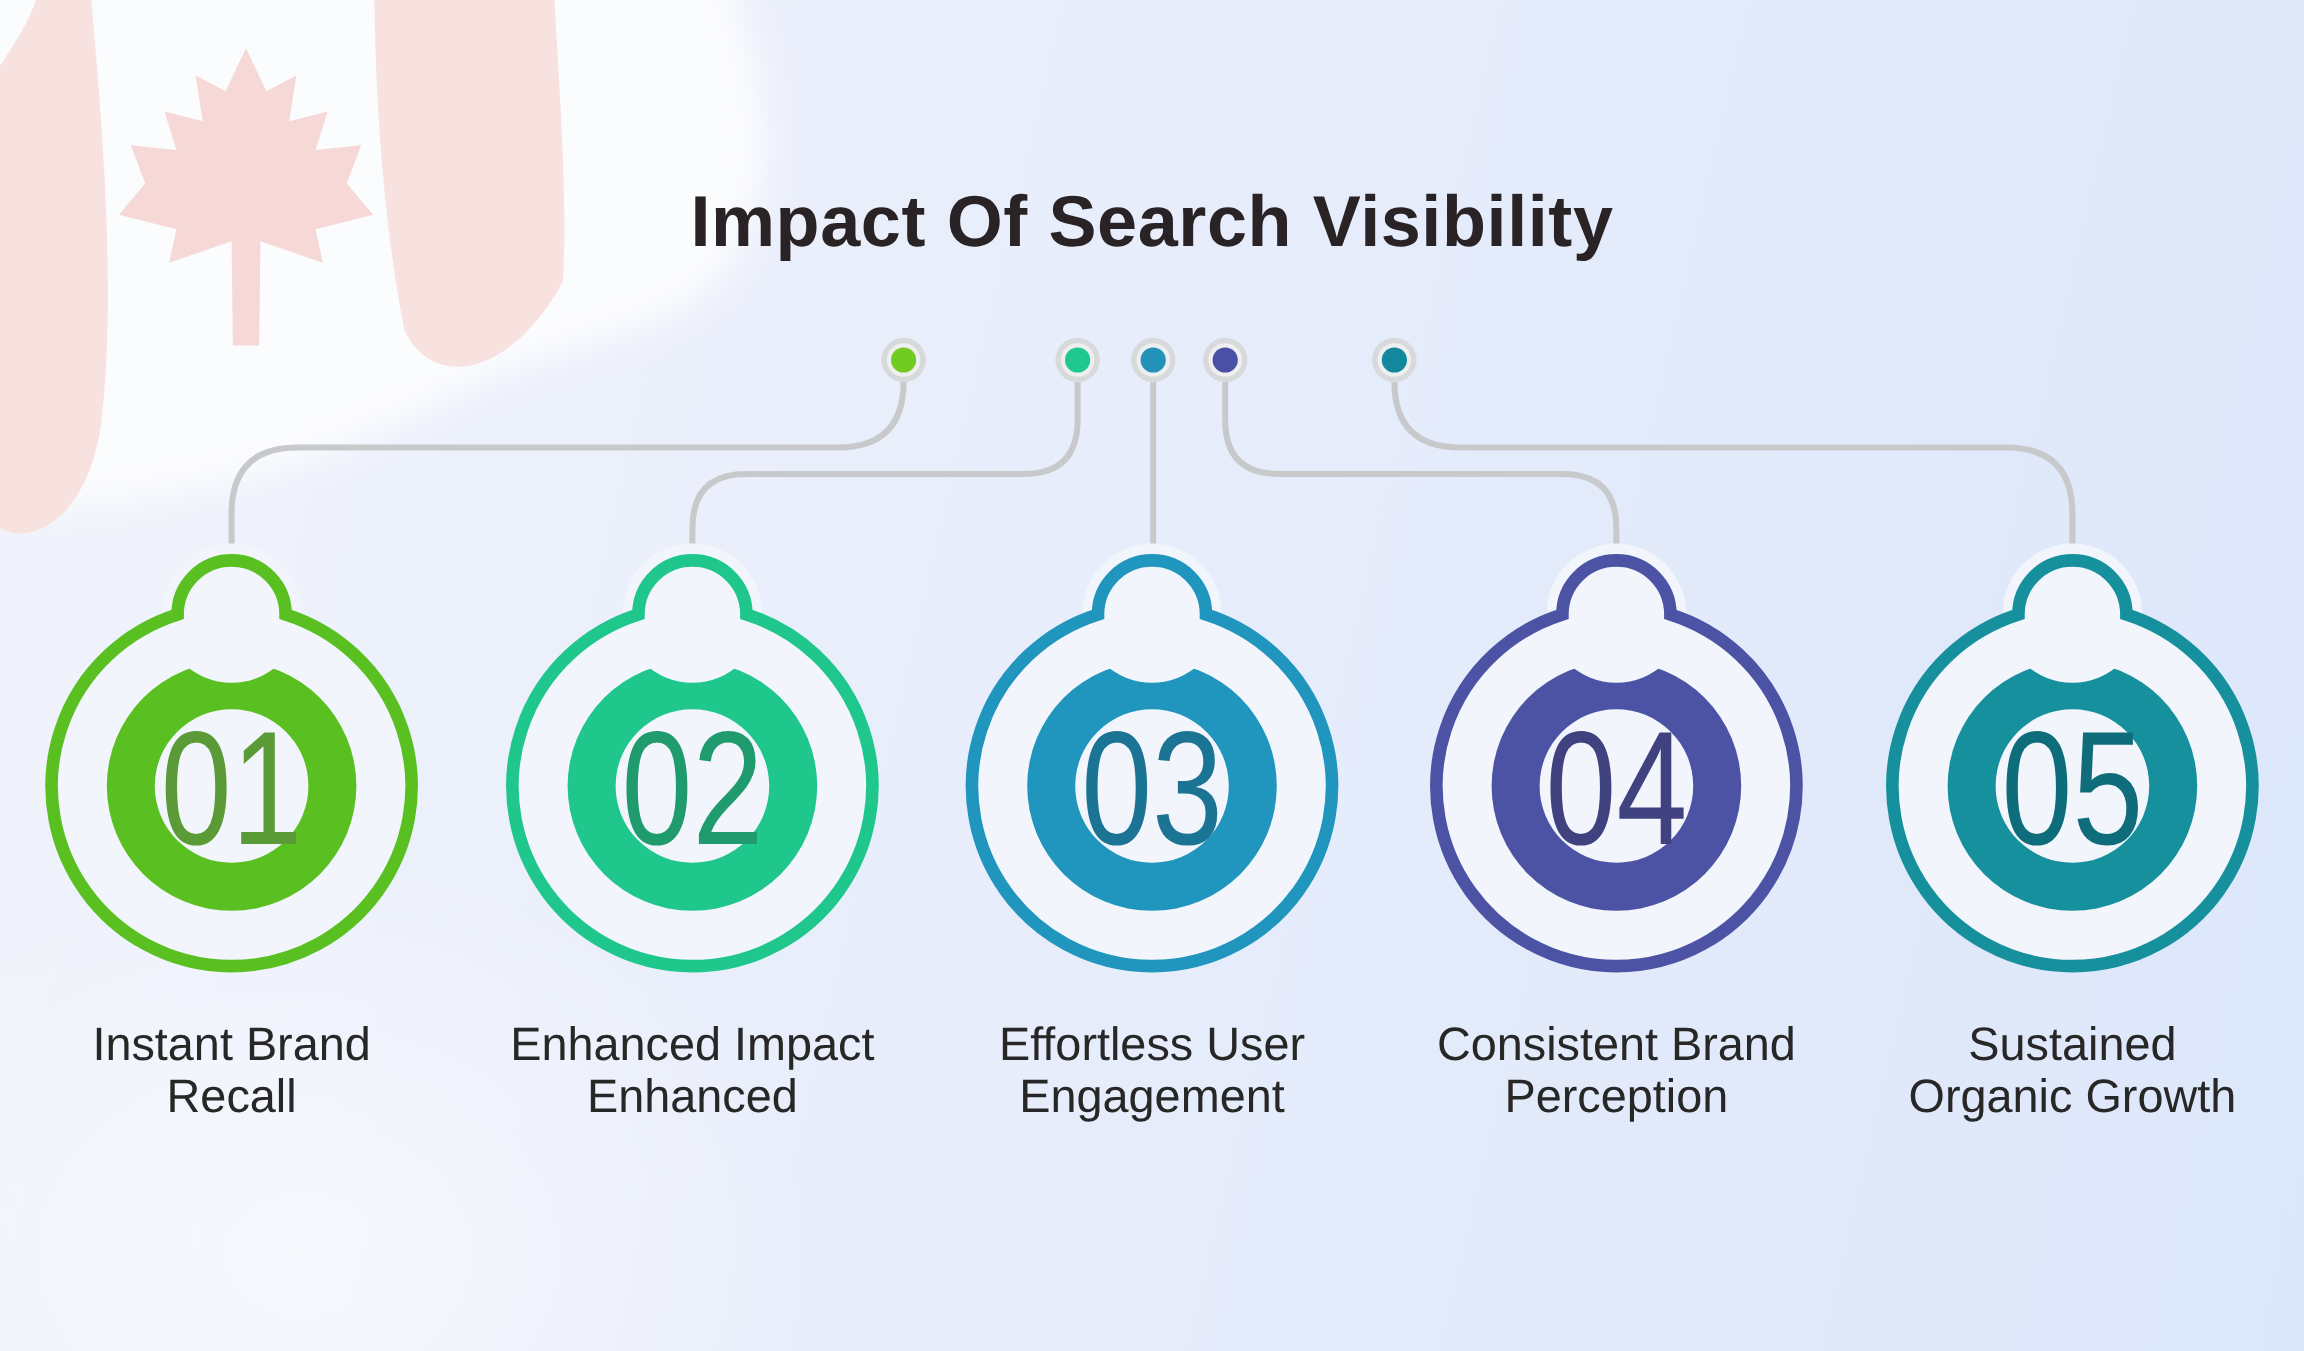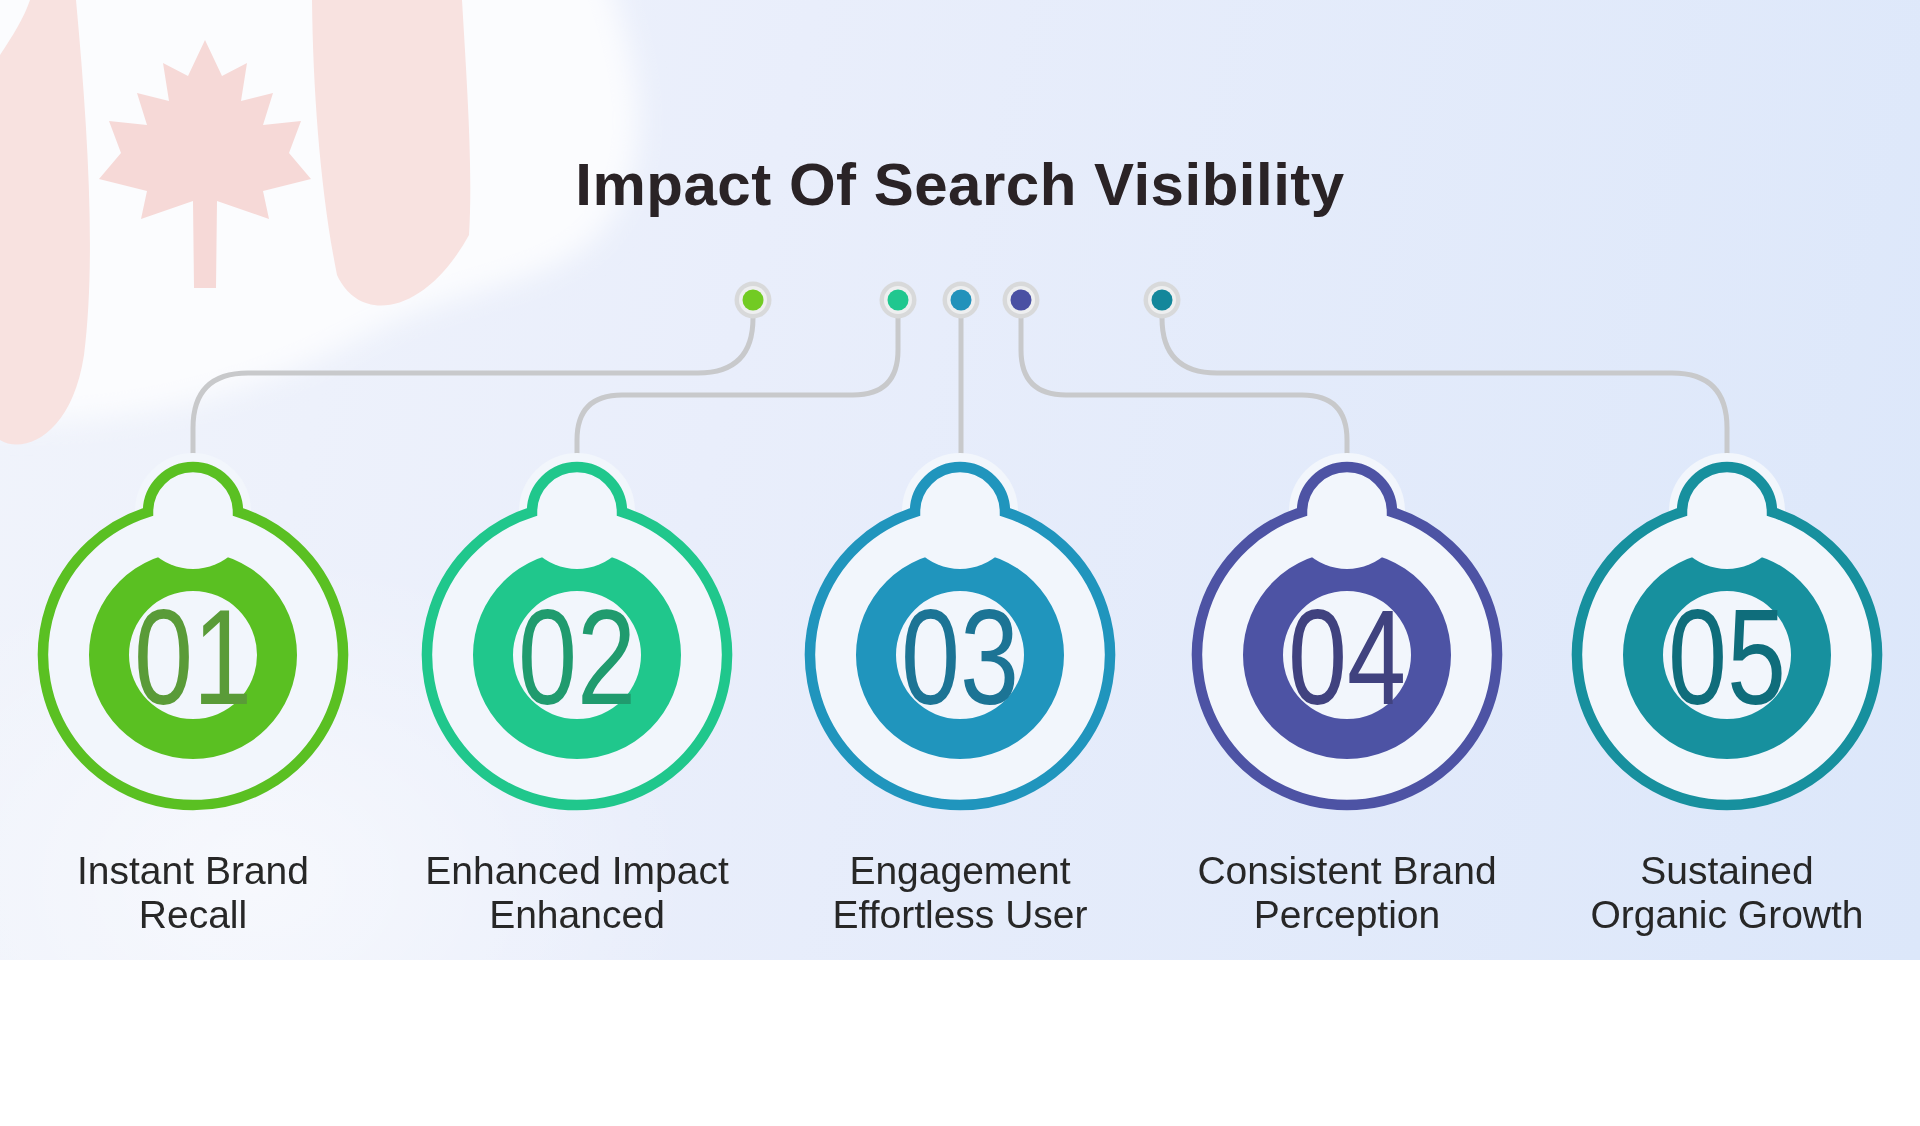--- a/index.html
+++ b/index.html
@@ -1,17 +1,17 @@
 <!DOCTYPE html>
 <html><head>
 <meta charset="utf-8">
 <style>
   html,body{margin:0;padding:0;}
   body{width:1920px;height:1126px;overflow:hidden;font-family:"Liberation Sans",sans-serif;}
-  .stage{position:relative;width:1920px;height:960px;overflow:hidden;
+  .stage{position:relative;width:1920px;height:1126px;overflow:hidden;
          background:linear-gradient(103deg,#f1f4fb 0%,#e9eefb 38%,#e0e9fa 72%,#dce7fa 100%);}
   .flag-svg{position:absolute;left:0;top:0;pointer-events:none;}
   .glow{position:absolute;left:-220px;bottom:-280px;width:950px;height:720px;border-radius:50%;
         background:radial-gradient(ellipse at center,rgba(255,255,255,.55) 0%,rgba(255,255,255,0) 65%);}
   .title{position:absolute;left:0;right:0;top:152px;text-align:center;
          font-size:60px;line-height:66px;font-weight:700;letter-spacing:.5px;color:var(--title-color,#2a2326);}
   .connector-svg{position:absolute;left:0;top:0;}
   .connector-svg path.wire{fill:none;stroke-width:5;stroke-linecap:round;}
   .badge{position:absolute;top:295px;width:384px;height:780px;}
   .badge text{font-family:"Liberation Sans",sans-serif;font-weight:400;}
@@ -118,22 +118,22 @@
 
   <div class="step-label" style="left:1px">
     <span>Instant Brand</span>
     <span>Recall</span>
   </div>
   <div class="step-label" style="left:385px">
     <span>Enhanced Impact</span>
     <span>Enhanced</span>
   </div>
   <div class="step-label" style="left:768px">
+    <span>Effortless User</span>
     <span>Engagement</span>
-    <span>Effortless User</span>
   </div>
   <div class="step-label" style="left:1535px">
     <span>Sustained</span>
     <span>Organic Growth</span>
   </div>
   <div class="step-label" style="left:1155px">
     <span>Consistent Brand</span>
     <span>Perception</span>
   </div>
 

